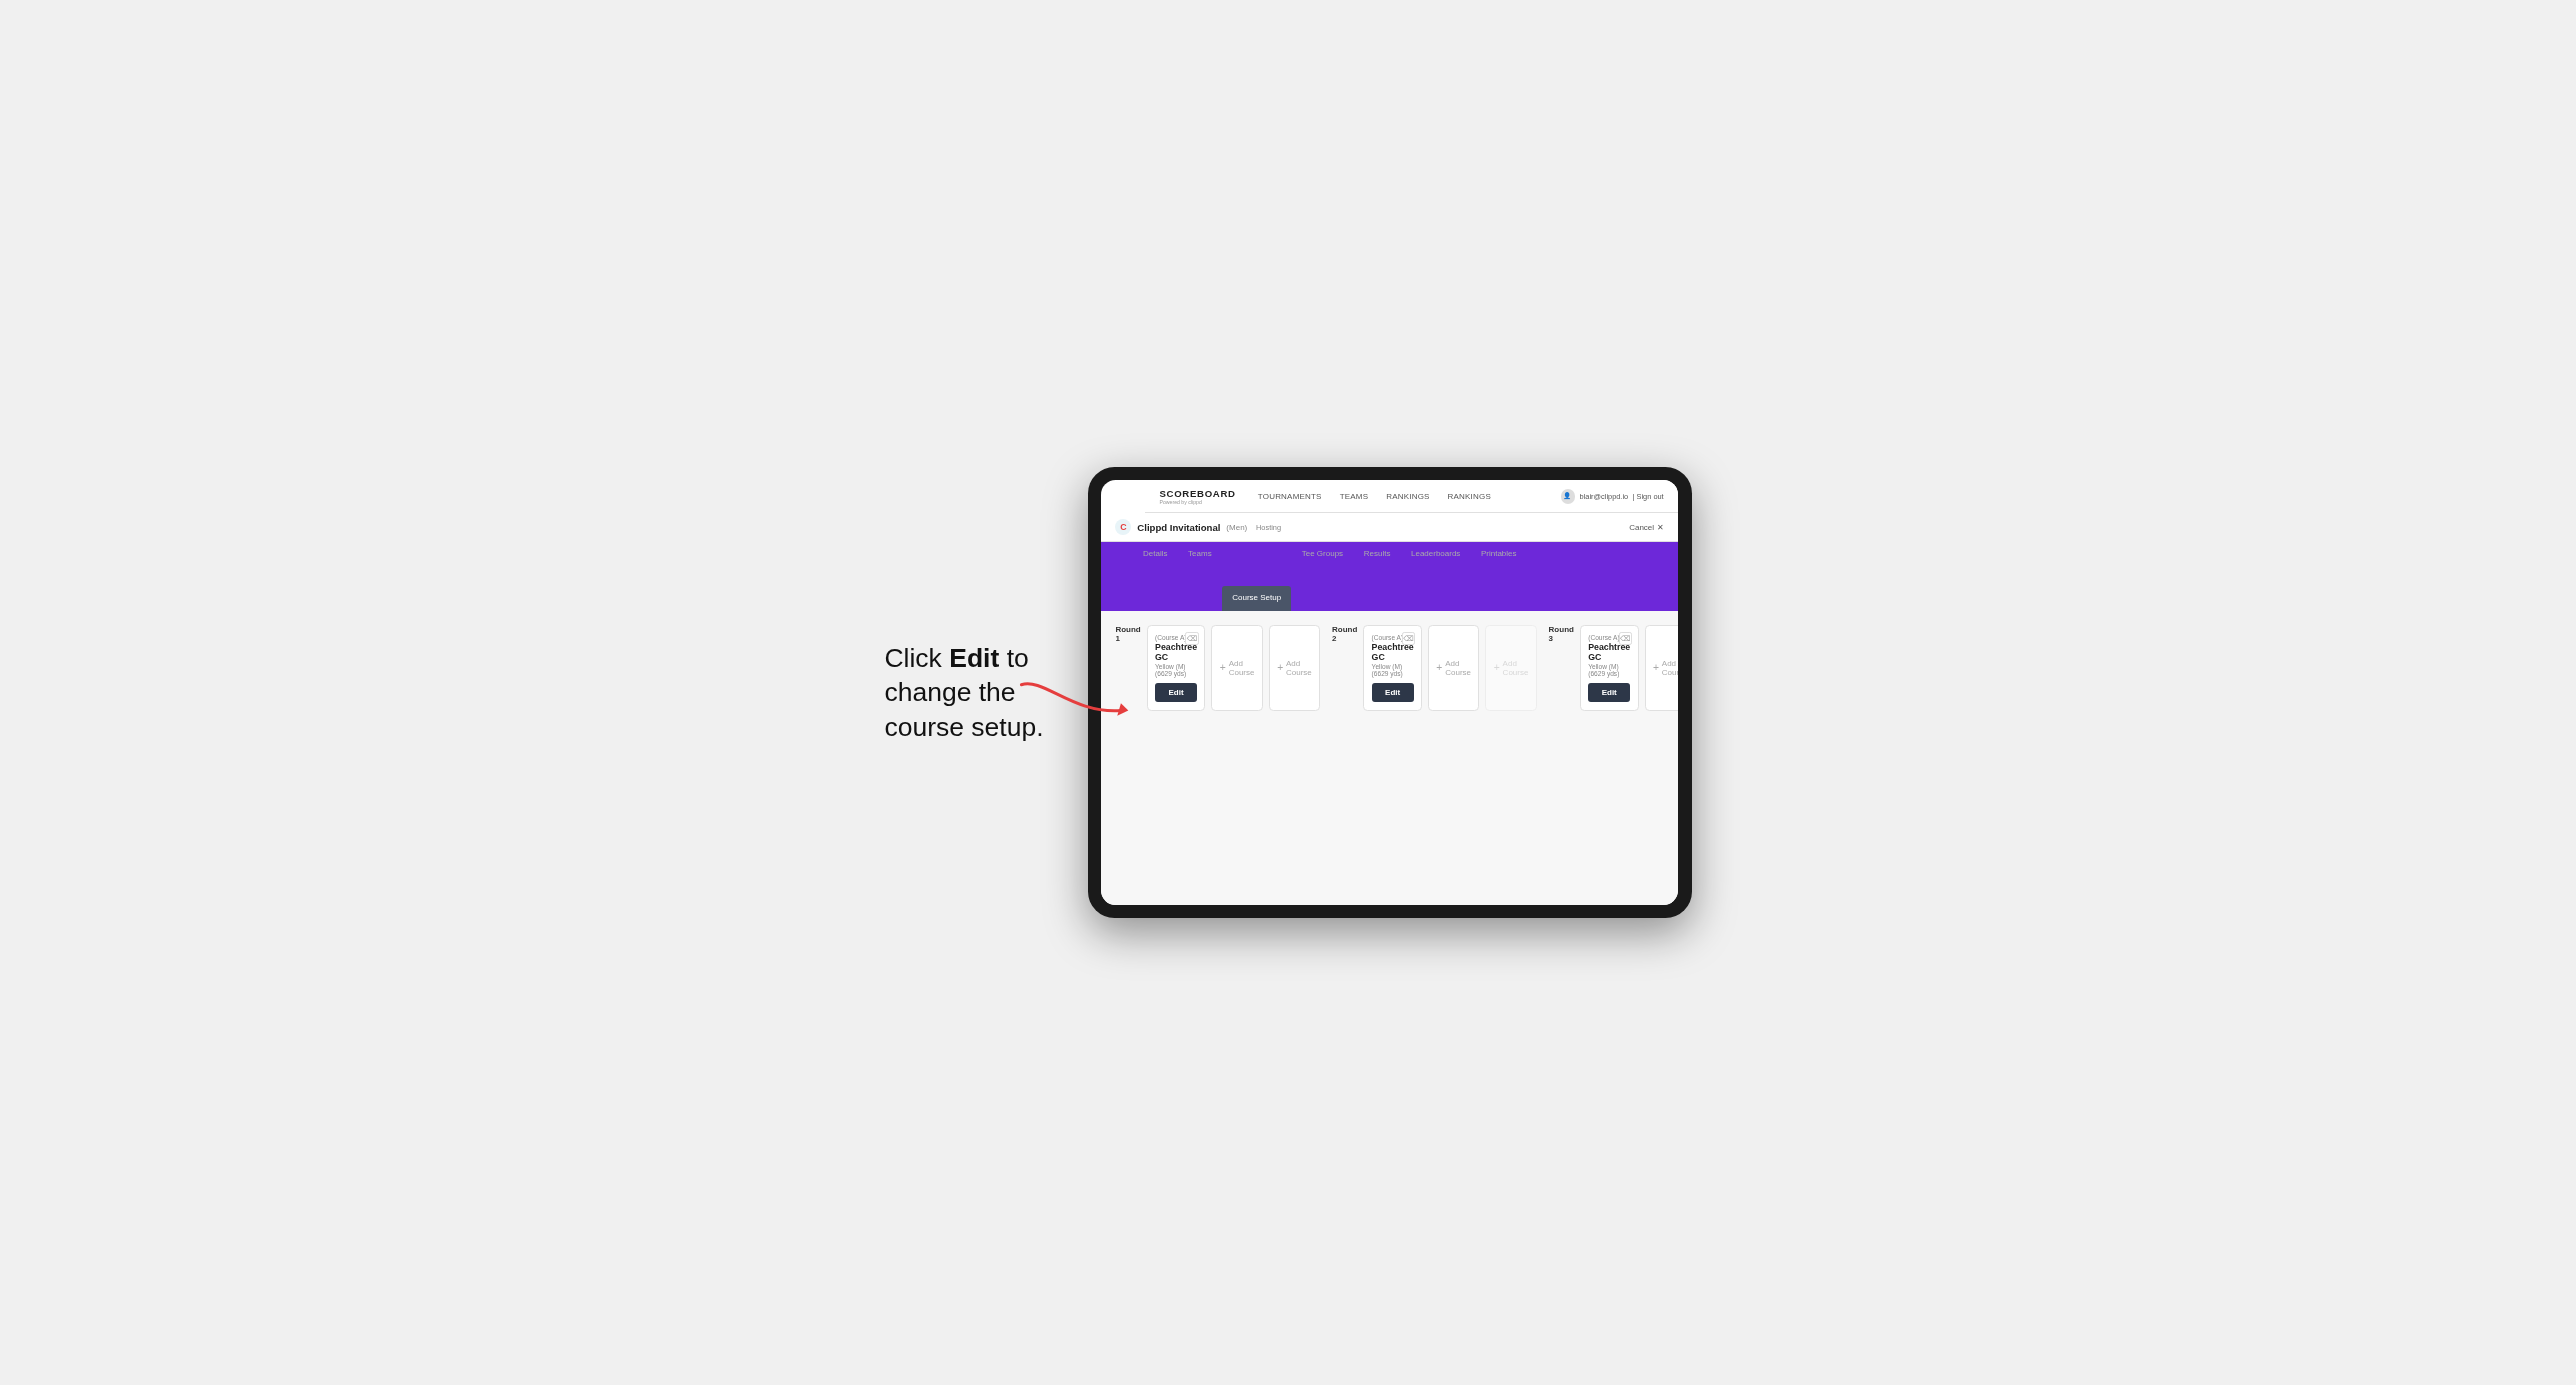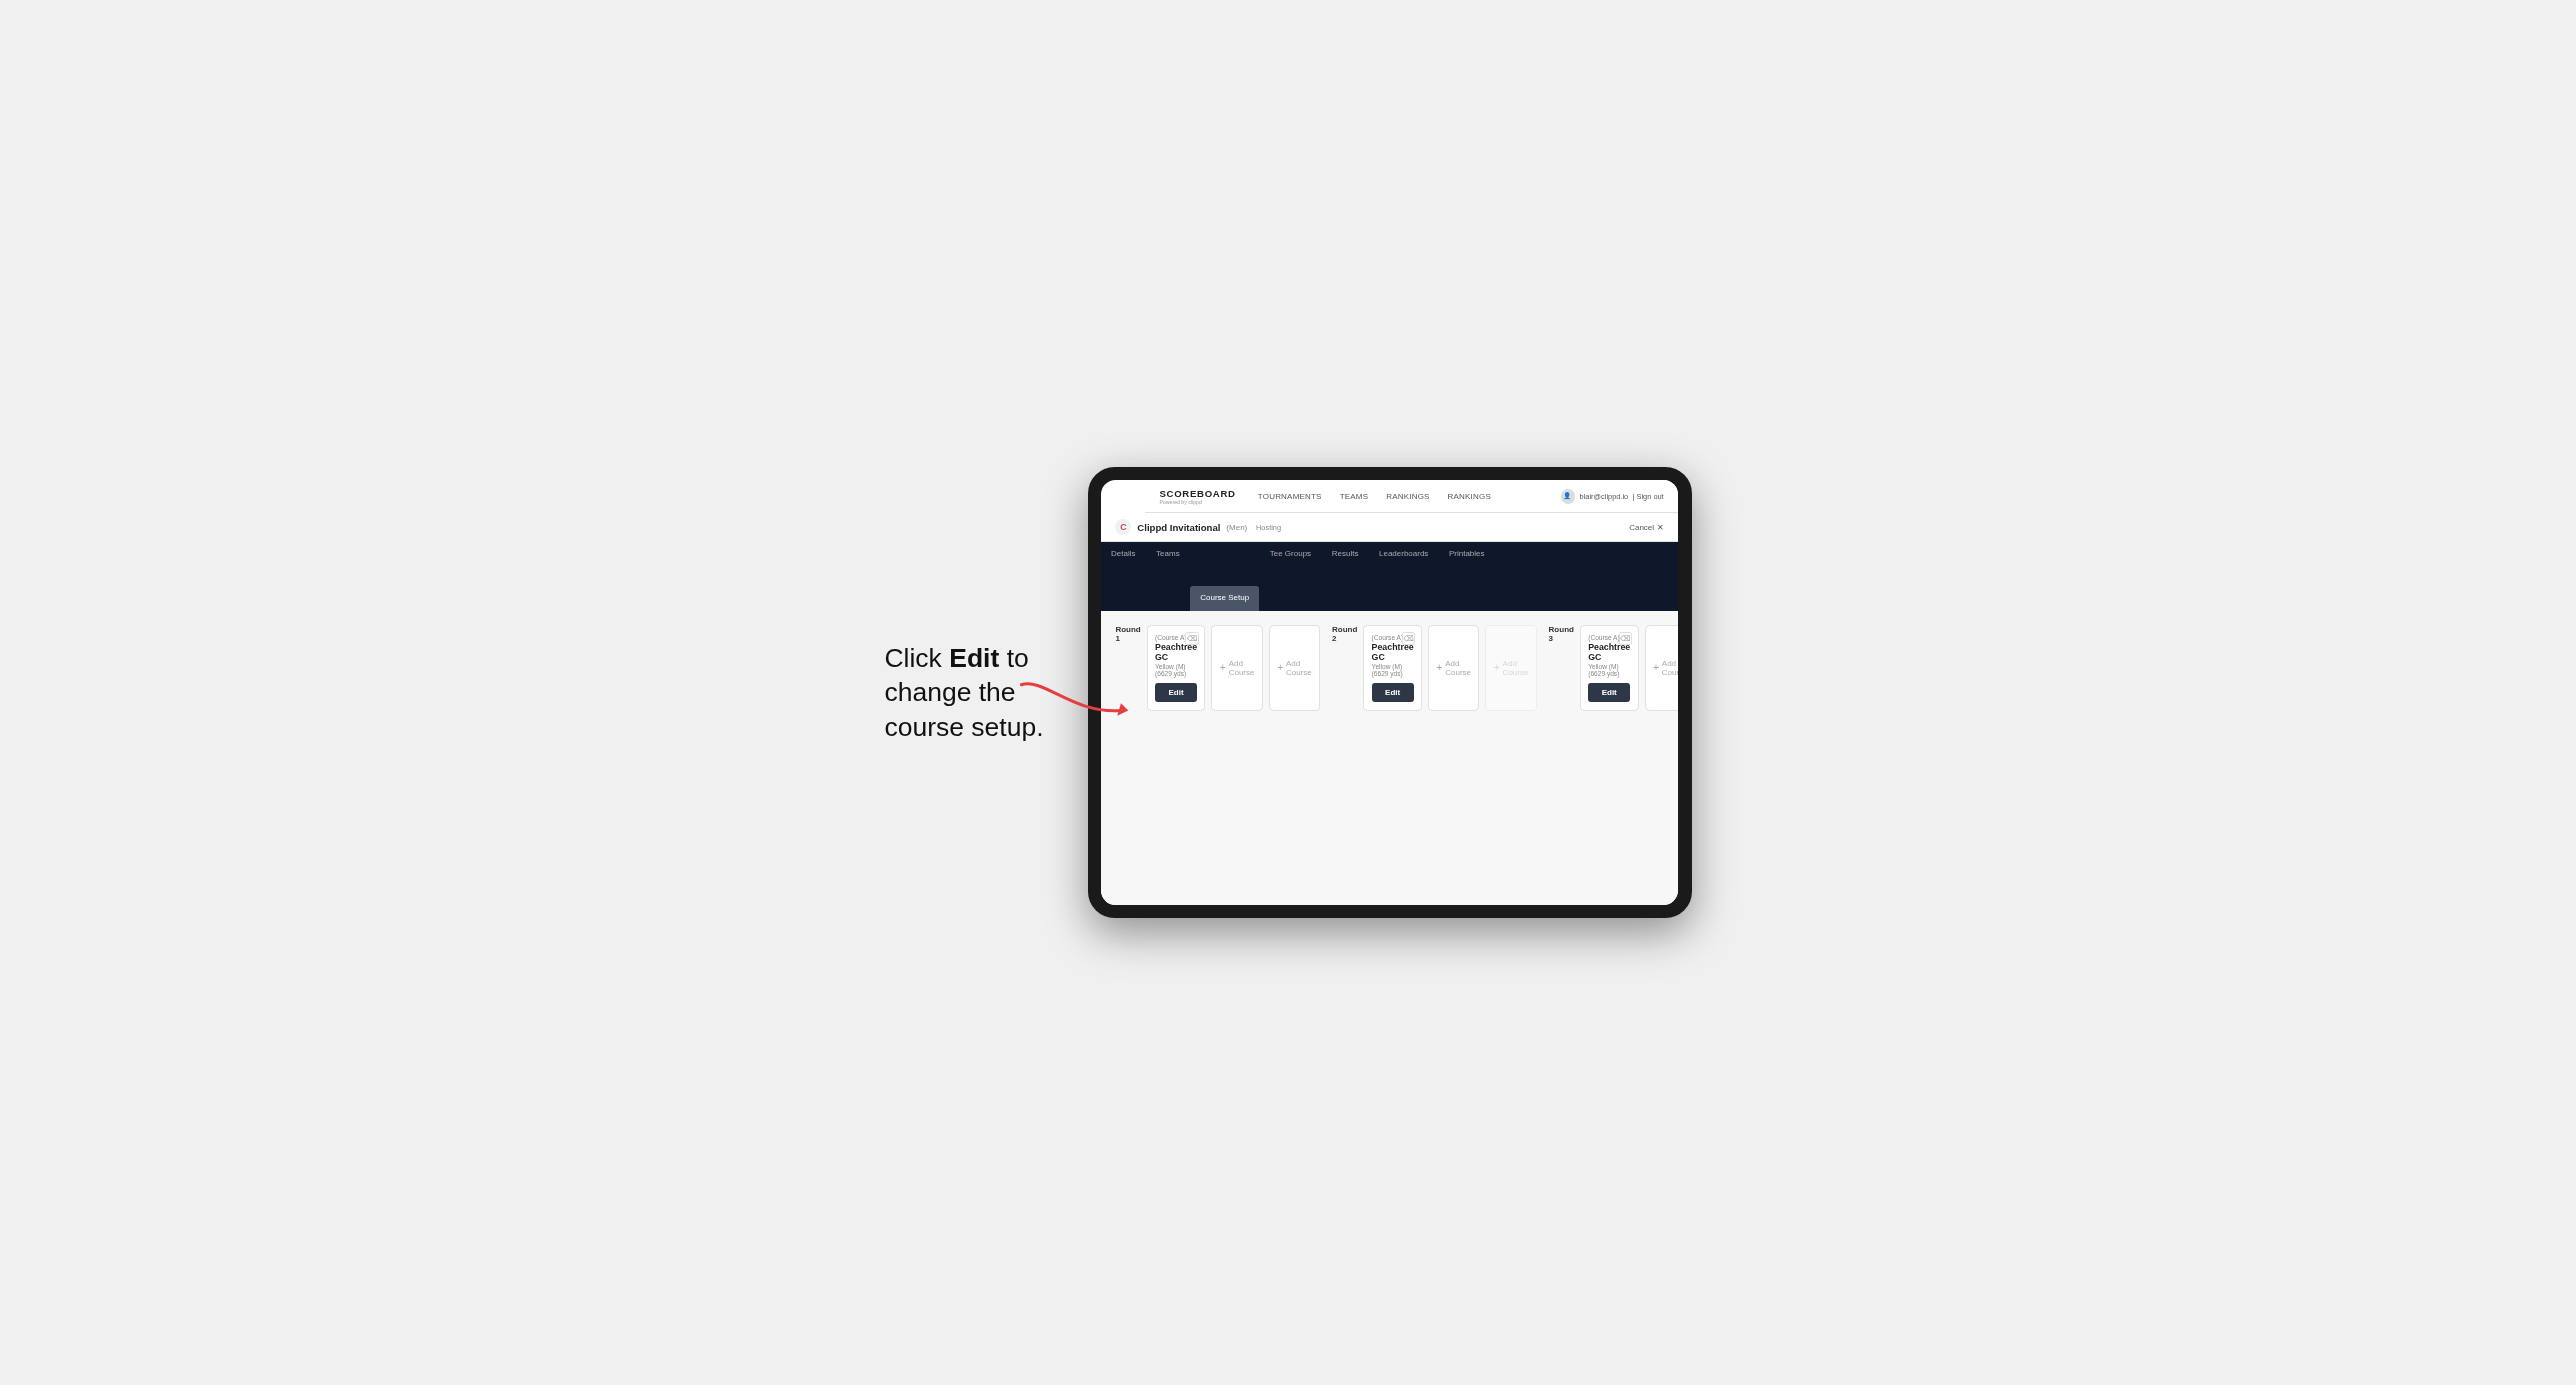--- a/index.html
+++ b/index.html
@@ -180,23 +180,23 @@
       font-size: 8px;
       color: #555;
       cursor: pointer;
       display: flex;
       align-items: center;
       gap: 2.9px;
     }
 
     
     .tabs-bar {
-      background: #0f172a;
-      display: flex;
-      padding: 0 0;
+      background: #6d28d9;
+      display: flex;
+      padding: 0 32px;
     }
 
     .tab-item {
       padding: 7.4px 10.3px;
       font-size: 8px;
       color: #aaa;
       cursor: pointer;
       border-bottom: 1.5px solid transparent;
     }
 

